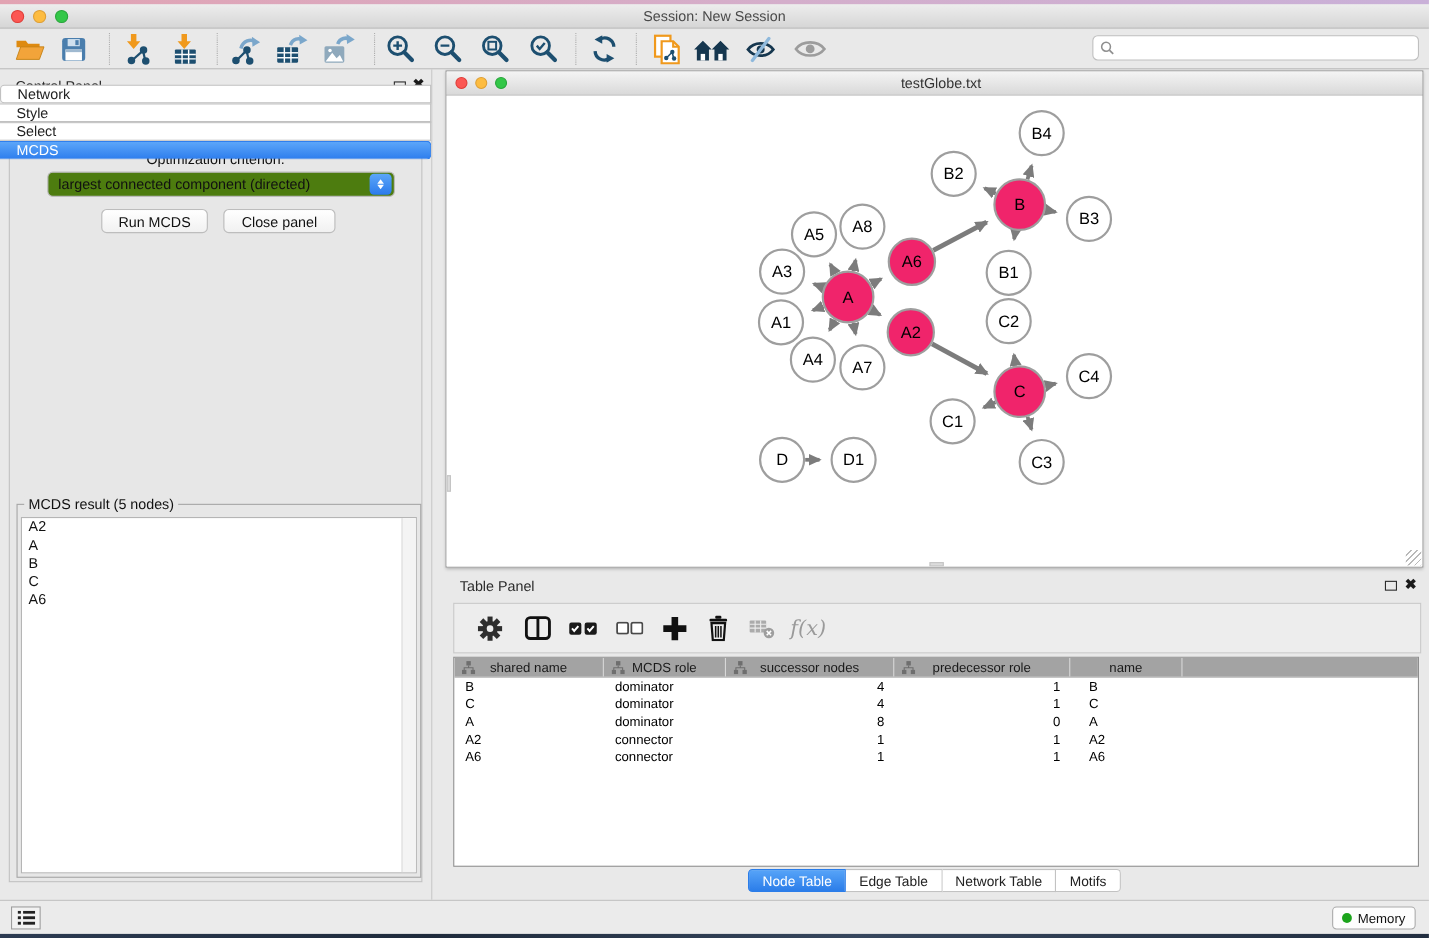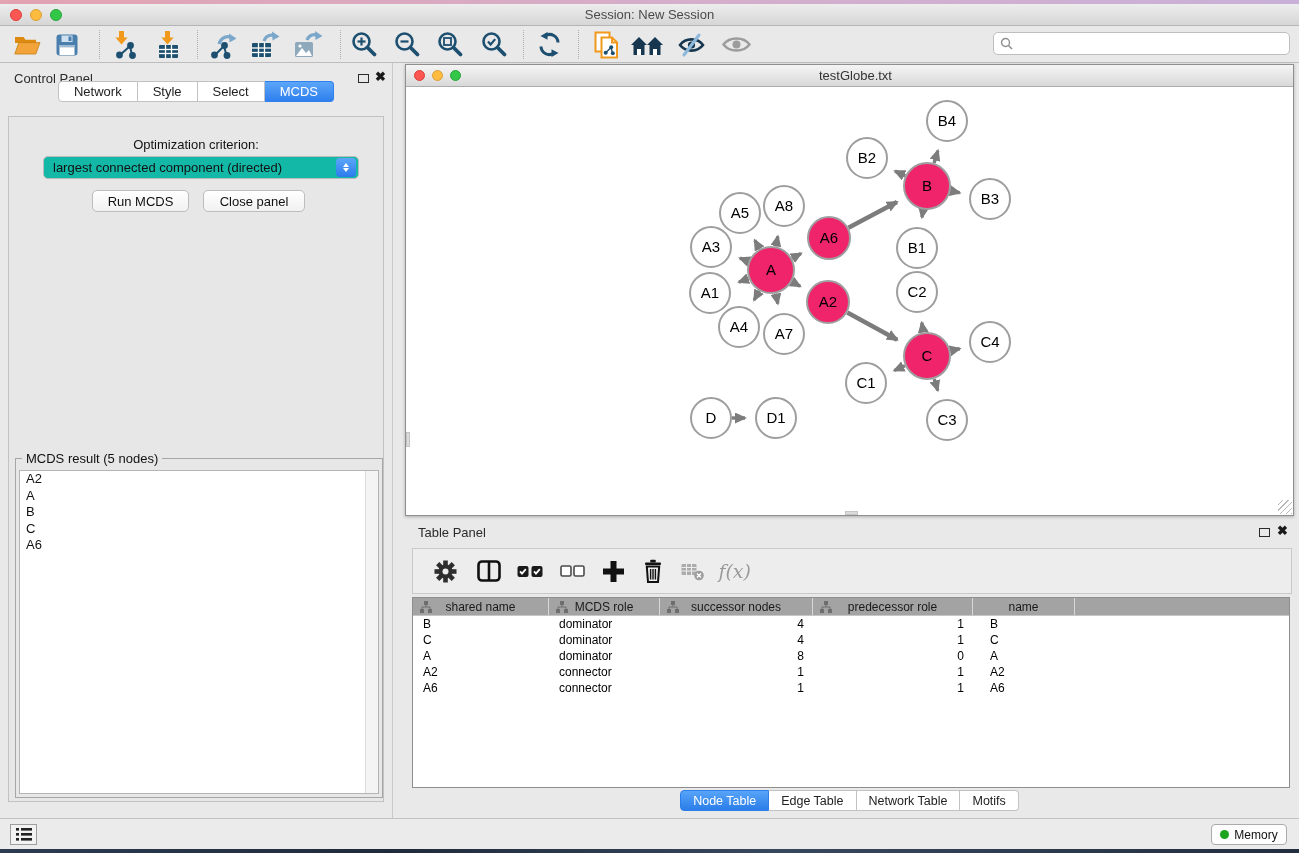--- a/index.html
+++ b/index.html
@@ -36,32 +36,32 @@
     background:#fff; border:1px solid #BFBFBF; border-radius:5px;
     display:flex; align-items:center; padding-left:6px; }
   .searchbox input { border:none; outline:none; flex:1; font-size:12px;
     font-family:"Liberation Sans",sans-serif; background:transparent; }
 
   
   .cp-title { position:absolute; left:14px; top:71px; font-size:13px; color:#2B2B2B; }
   .cp-float { position:absolute; left:358px; top:74px; width:11px; height:9px;
     border:1.5px solid #2B2B2B; background:transparent; }
   .cp-close { position:absolute; left:375px; top:69px; font-size:13px; font-weight:bold; color:#1A1A1A; }
-  .cp-tabs { position:absolute; left:0; top:81px; width:392px; height:21px;
-    display:flex; justify-content:center; z-index:3; }
+  .cp-tabs { position:absolute; left:0; top:100px; width:392px; height:21px;
+    display:flex; justify-content:center; z-index:3;flex-direction:column; }
   .cp-tab { height:21px; padding:0 15px; background:#fff; border:1px solid #C1C1C1;
     border-left:none; font-size:13px; display:flex; align-items:center; color:#222; }
   .cp-tab:first-child { border-left:1px solid #C1C1C1; border-radius:4px 0 0 4px; }
   .cp-tab:last-child { border-radius:0 4px 4px 0; }
   .cp-tab.active { background:linear-gradient(#5CA6F9,#2F7FEE); color:#fff; border-color:#2F7FEE; }
   .cp-content { position:absolute; left:8px; top:116px; width:376px; height:686px;
     background:#E7E7E7; border:1px solid #C2C2C2; }
   .opt-label { position:absolute; left:0; top:137px; width:392px; text-align:center; font-size:13px; color:#111; }
   .opt-select { position:absolute; left:43px; top:156px; width:316px; height:23px;
-    background:#14b8a6; border:1px solid #BBB; border-radius:5px; display:flex; align-items:center; }
+    background:#4d7c0f; border:1px solid #BBB; border-radius:5px; display:flex; align-items:center; }
   .opt-select .val { flex:1; font-size:13px; padding-left:9px; color:#111; white-space:nowrap; }
   .opt-select .cap { width:20px; height:19px; margin-right:2px; border-radius:4px;
     background:linear-gradient(#5CA6F9,#2B7BEC); display:flex; flex-direction:column;
     align-items:center; justify-content:center; gap:1px; }
   .chev { width:0; height:0; border-left:3.5px solid transparent; border-right:3.5px solid transparent; }
   .chev.up { border-bottom:4px solid #fff; }
   .chev.down { border-top:4px solid #fff; }
   .mac-btn { position:absolute; height:22px; background:linear-gradient(#FFFFFF,#F1F1F1);
     border:1px solid #BDBDBD; border-radius:5px; font-size:13px; color:#111;
     display:flex; align-items:center; justify-content:center;

